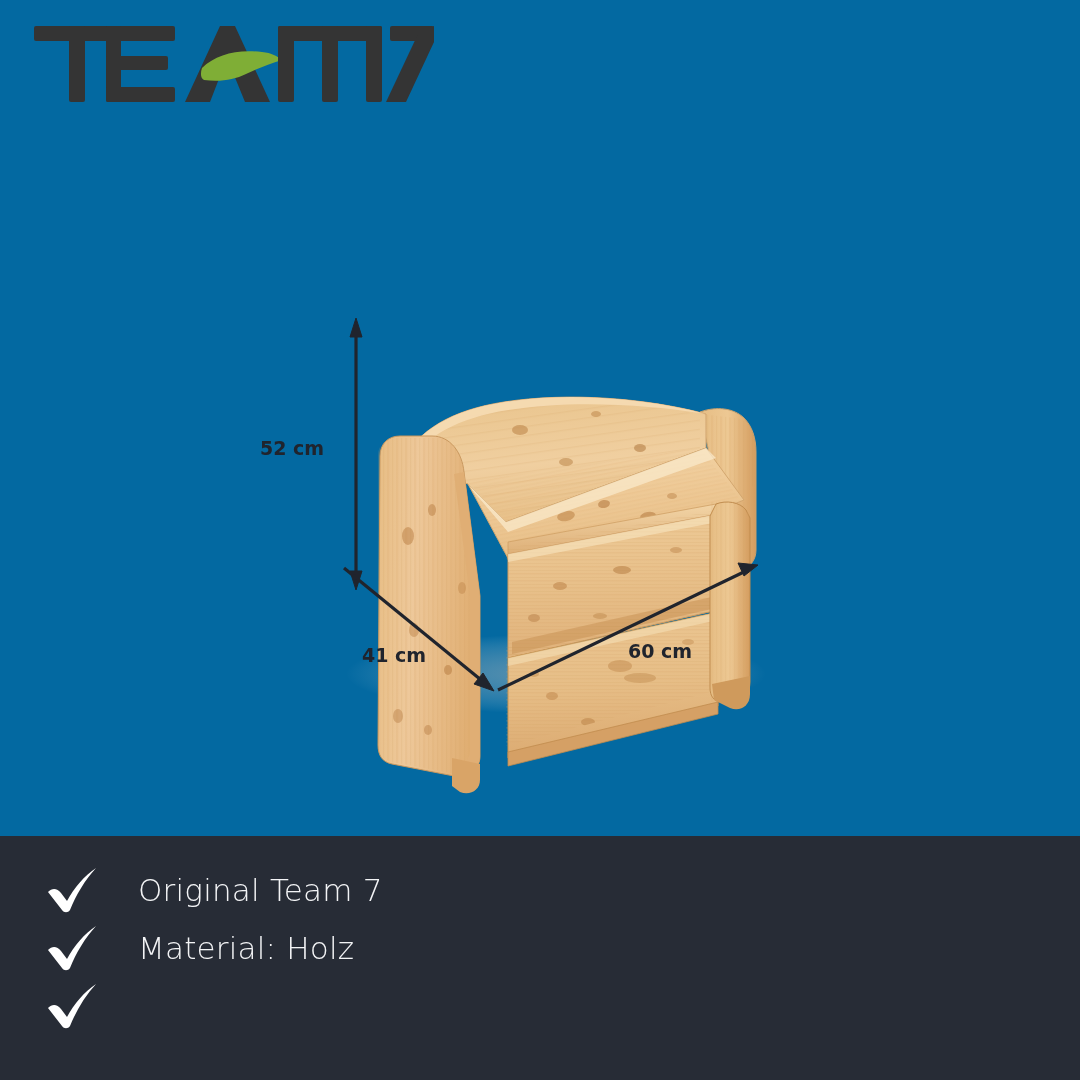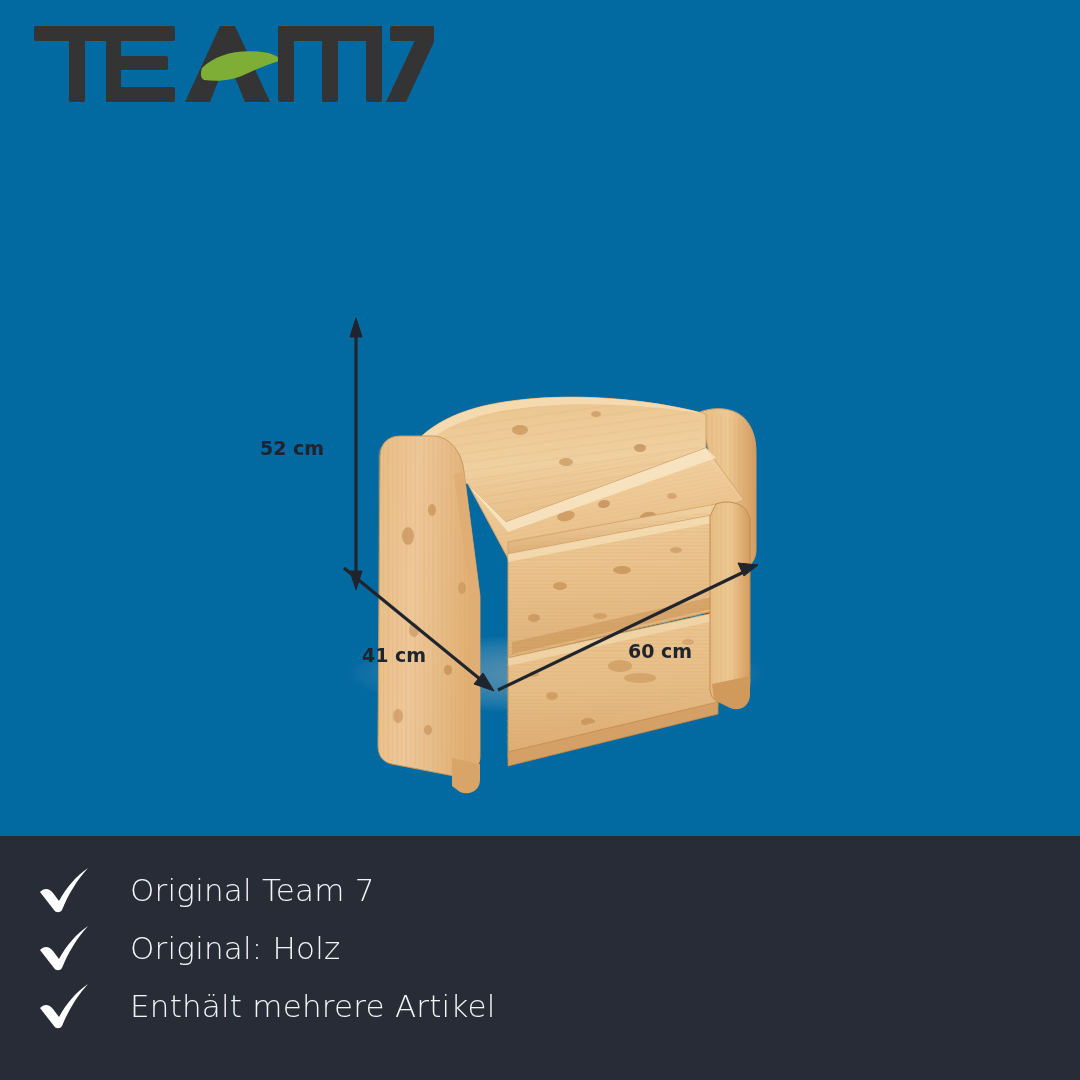--- a/index.html
+++ b/index.html
@@ -45,21 +45,21 @@
   .footer {
     position: absolute;
     left: 0;
     top: 836px;
     width: 1080px;
     height: 244px;
     background: #272c36;
   }
   .footer-inner {
     position: absolute;
-    left: 8px;
+    left: 16px;
     top: 0;
     width: 905px;
     height: 244px;
     padding: 30px 0 0 0;
     box-sizing: border-box;
   }
   .feature-row {
     display: flex;
     align-items: center;
     height: 48px;
@@ -360,29 +360,28 @@
         <span class="feature-label">Original Team 7</span>
       </div>
 
       <div class="feature-row">
         <span class="check-icon">
           <svg width="56" height="48" viewBox="0 0 56 48" xmlns="http://www.w3.org/2000/svg">
             <path d="M4,26 C8,22 13,22 17,27 L23,35 C30,22 40,10 52,2
                      C41,14 32,29 26,44 C24,47 20,47 18,44 Z" fill="#ffffff"></path>
           </svg>
         </span>
-        <span class="feature-label">Original: Holz</span>
+        <span class="feature-label">Material: Holz</span>
       </div>
 
       <div class="feature-row">
         <span class="check-icon">
           <svg width="56" height="48" viewBox="0 0 56 48" xmlns="http://www.w3.org/2000/svg">
             <path d="M4,26 C8,22 13,22 17,27 L23,35 C30,22 40,10 52,2
                      C41,14 32,29 26,44 C24,47 20,47 18,44 Z" fill="#ffffff"></path>
           </svg>
         </span>
-        <span class="feature-label">Enthält mehrere Artikel</span>
       </div>
 
     </div>
   </div>
 
 </div>
 
 </body></html>

